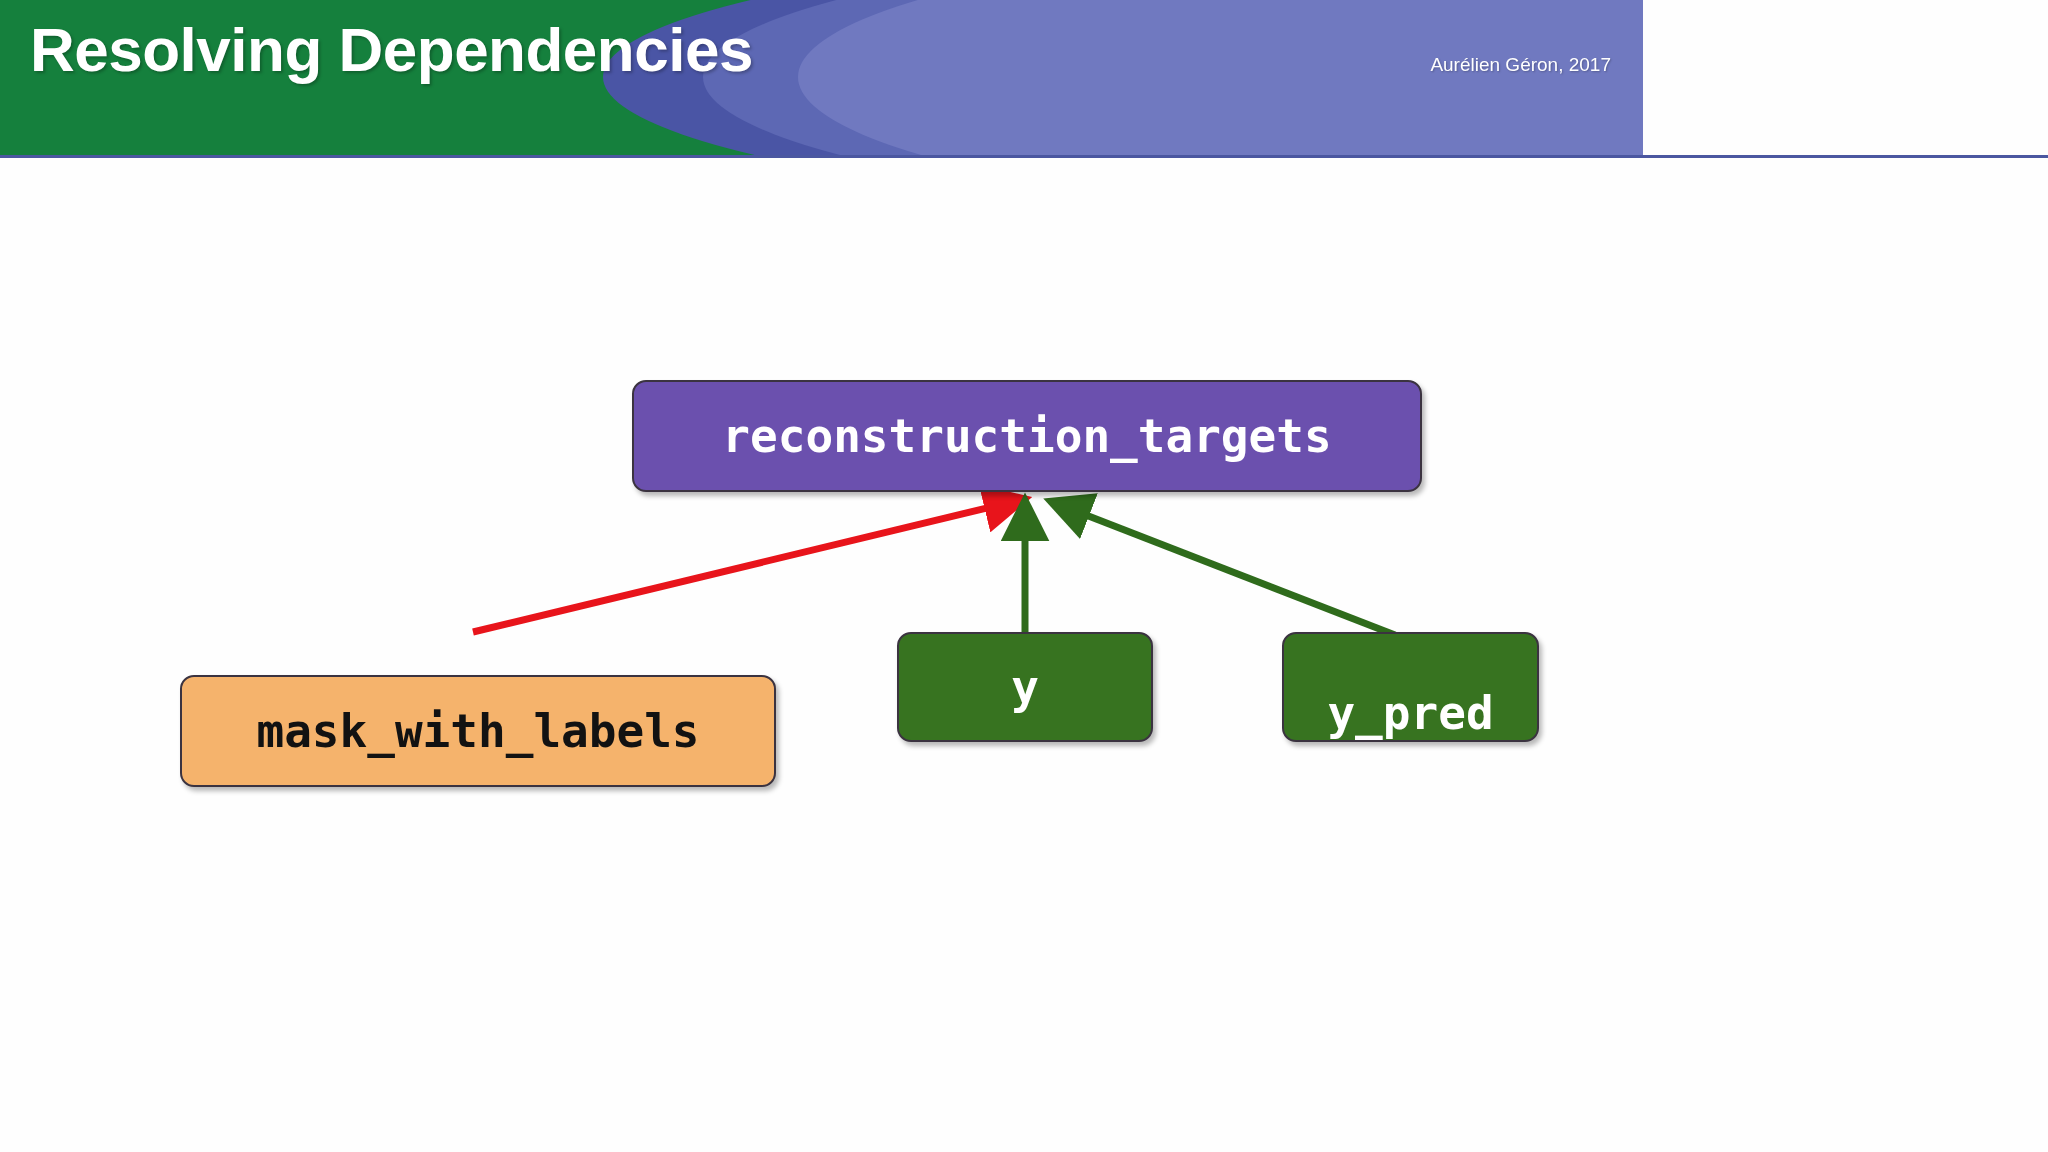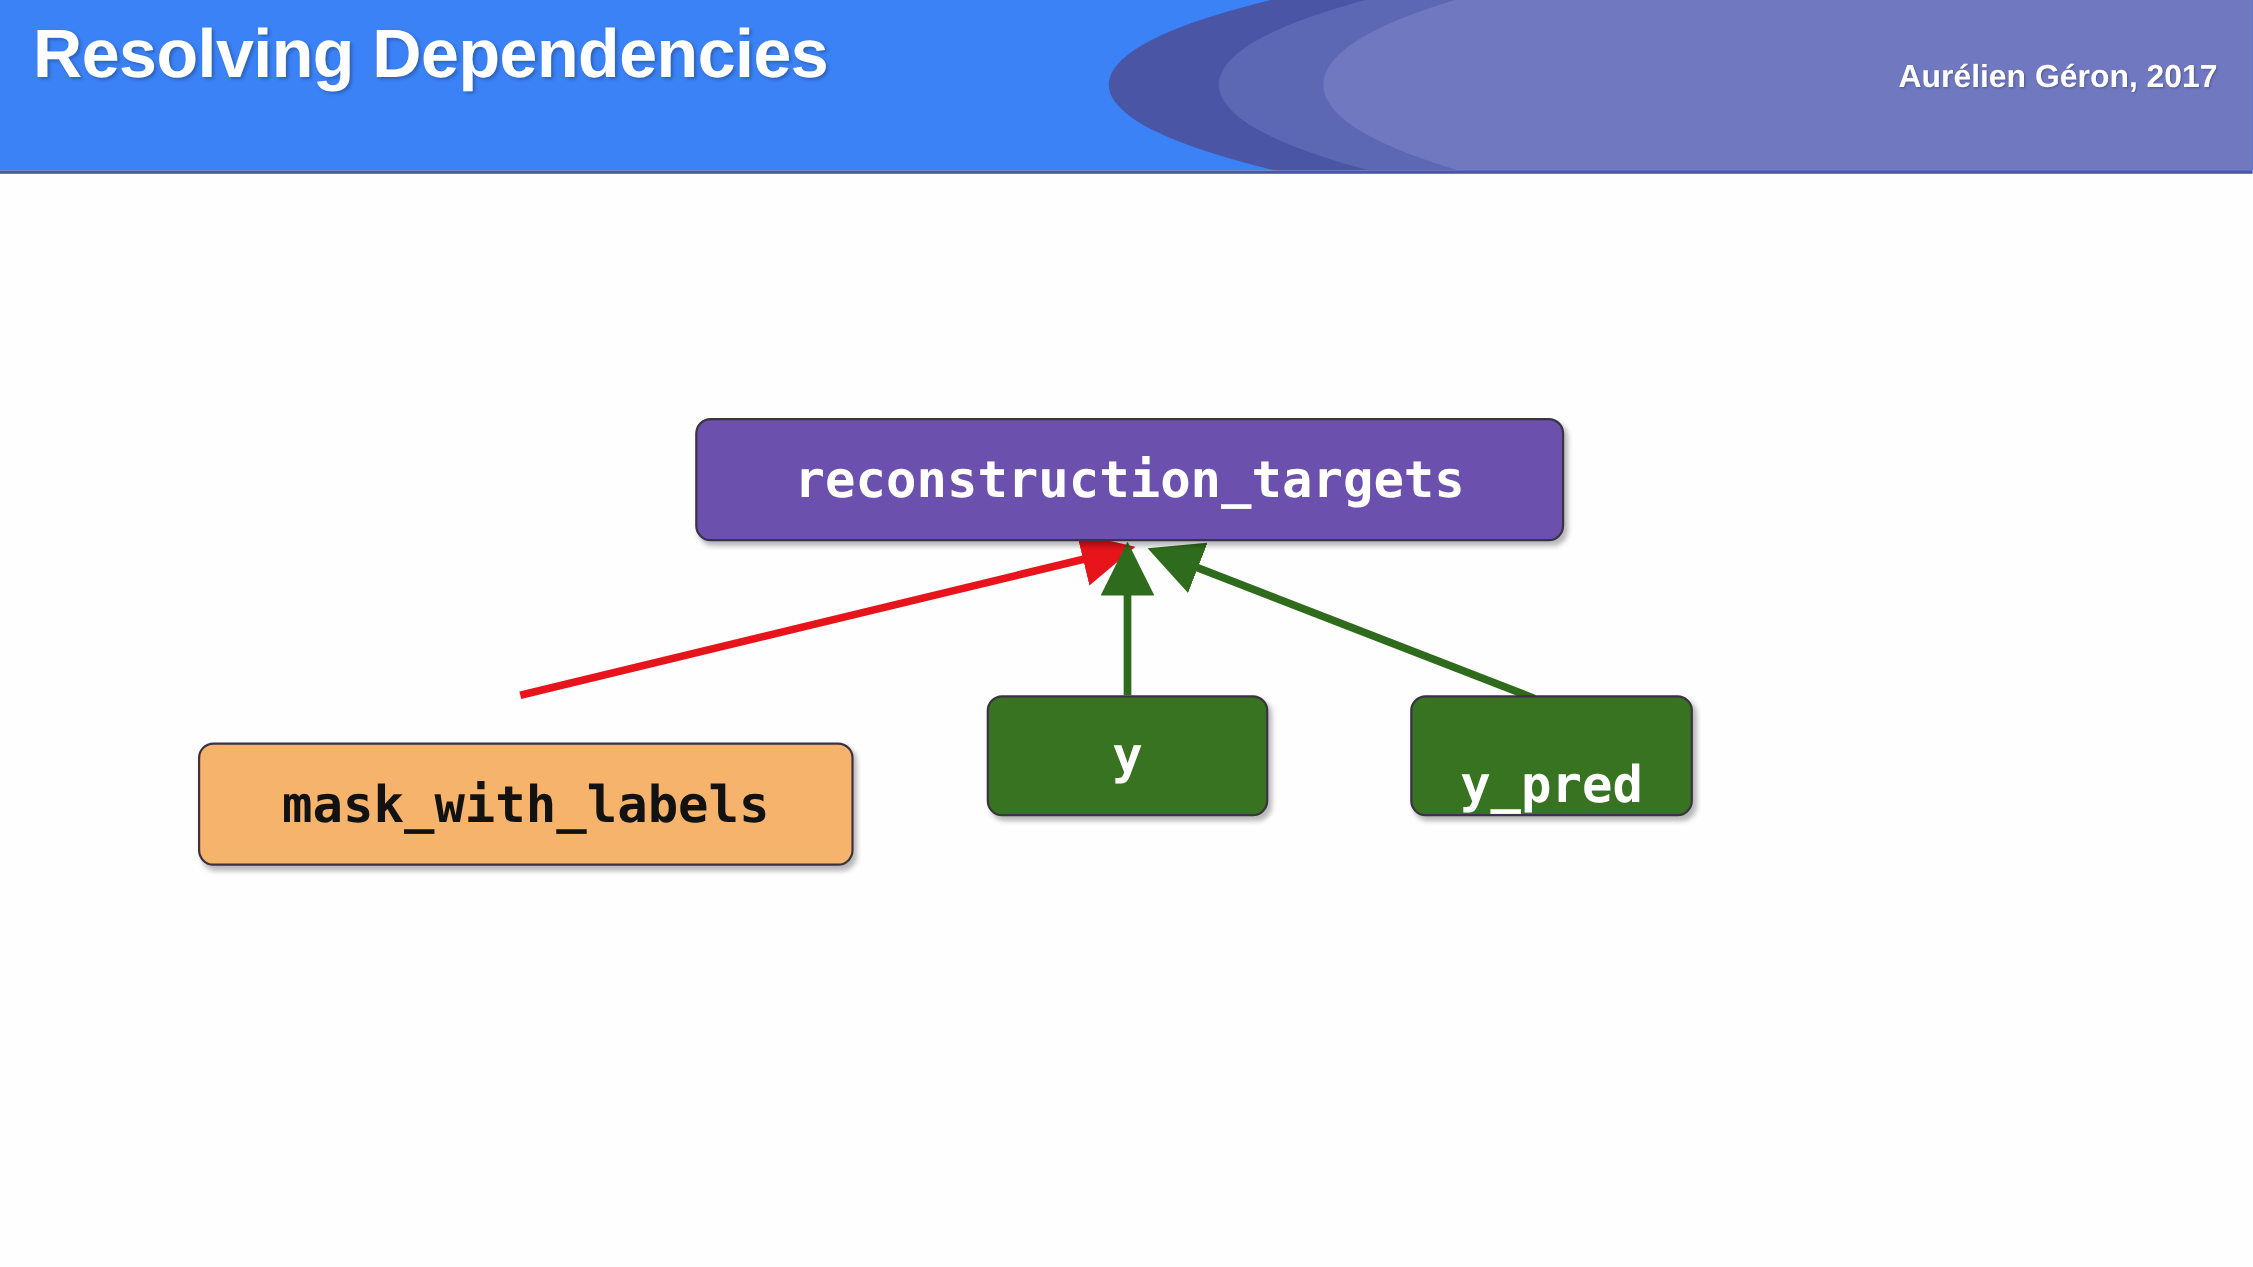--- a/index.html
+++ b/index.html
@@ -20,23 +20,23 @@
     position: absolute;
     inset: 0;
     background: #fefefe;
   }
 
   
   .header {
     position: absolute;
     left: 0;
     top: 0;
-    width: 2048px;
+    width: 1643px;
     height: 155px;
-    background: #3b82f6;
+    background: #15803d;
     overflow: hidden;
   }
   .header-deco {
     position: absolute;
     right: 0;
     top: 0;
     width: 1100px;
     height: 155px;
     overflow: hidden;
     pointer-events: none;
@@ -52,22 +52,22 @@
     color: #ffffff;
     letter-spacing: -0.5px;
     line-height: 1.1;
     white-space: nowrap;
     text-shadow: 2px 2px 3px rgba(0,0,0,0.25);
   }
   .header-credit {
     position: absolute;
     right: 32px;
     top: 54px;
-    font-size: 29px;
-    font-weight: bold;
+    font-size: 19px;
+    font-weight: normal;
     color: #ffffff;
     white-space: nowrap;
     text-shadow: 1px 1px 2px rgba(0,0,0,0.25);
   }
   .header-rule {
     position: absolute;
     left: 0;
     top: 155px;
     width: 2048px;
     height: 3px;

